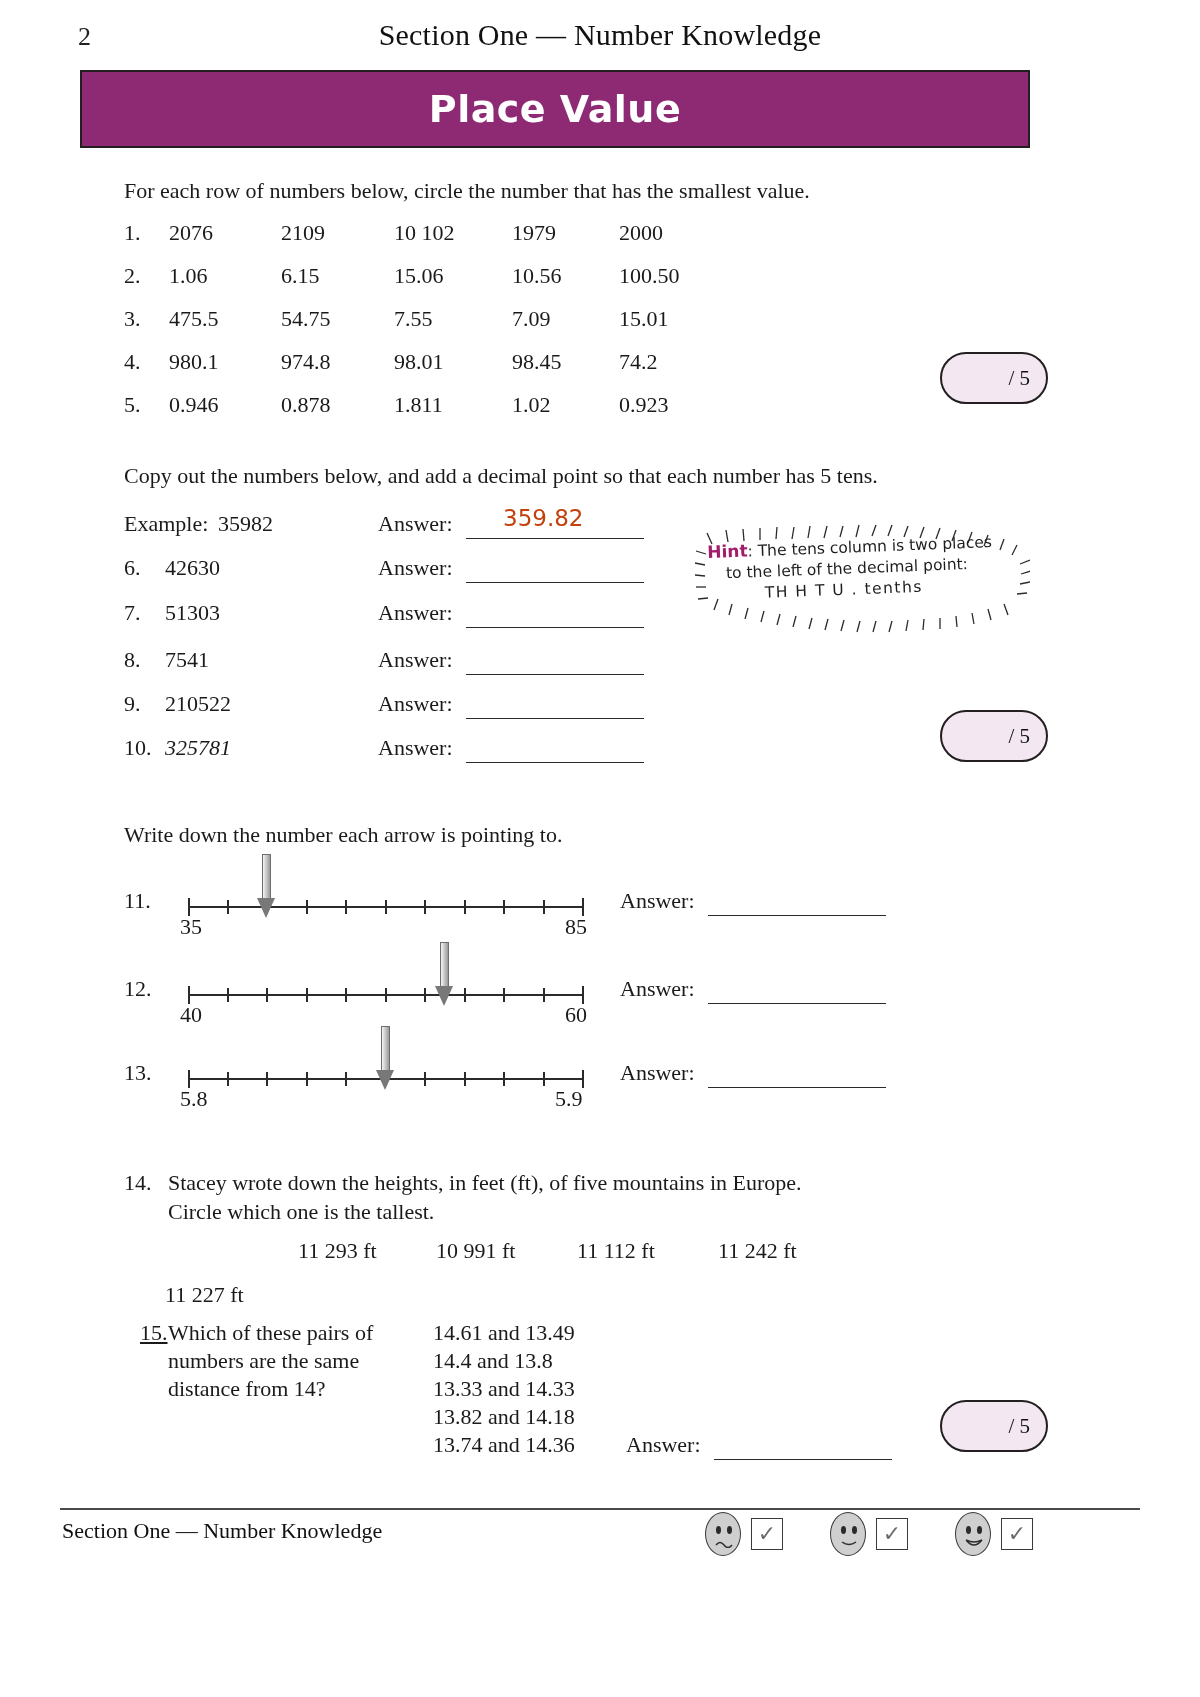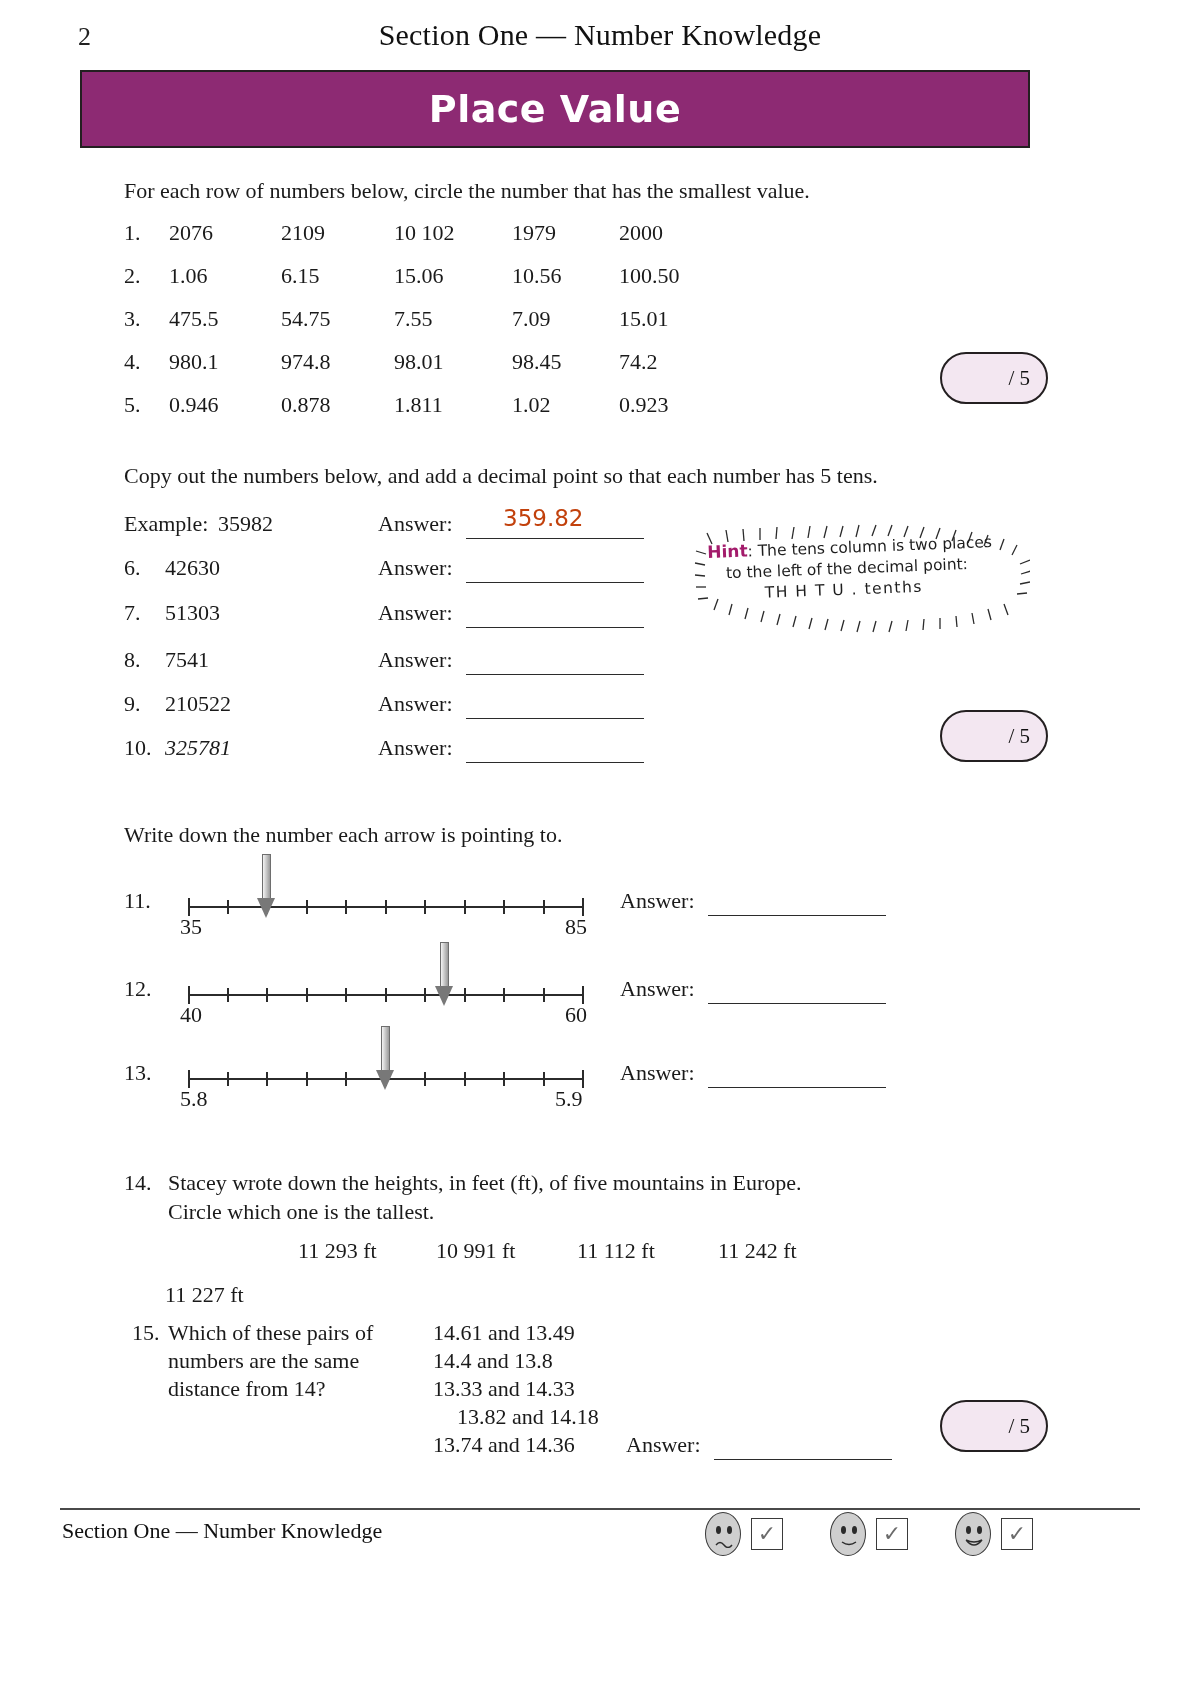--- a/index.html
+++ b/index.html
@@ -351,29 +351,29 @@
 
 <div class="qnum" style="left:124px; top:1170px;">14.</div>
 <div class="instr" style="left:168px; top:1170px;">Stacey wrote down the heights, in feet (ft), of five mountains in Europe.</div>
 <div class="instr" style="left:168px; top:1199px;">Circle which one is the tallest.</div>
 <div class="val" style="left:165px; top:1238px;margin-top:44px;">11 227 ft</div>
 <div class="val" style="left:298px; top:1238px;">11 293 ft</div>
 <div class="val" style="left:436px; top:1238px;">10 991 ft</div>
 <div class="val" style="left:577px; top:1238px;">11 112 ft</div>
 <div class="val" style="left:718px; top:1238px;">11 242 ft</div>
 
-<div class="qnum" style="left:132px; top:1320px;">15.</div>
+<div class="qnum" style="left:140px; top:1320px;text-decoration:underline;">15.</div>
 <div class="instr" style="left:168px; top:1320px;">Which of these pairs of</div>
 <div class="instr" style="left:168px; top:1348px;">numbers are the same</div>
 <div class="instr" style="left:168px; top:1376px;">distance from 14?</div>
 
 <div class="val" style="left:433px; top:1320px;text-align:right;">14.61 and 13.49</div>
 <div class="val" style="left:433px; top:1348px;">14.4 and 13.8</div>
 <div class="val" style="left:433px; top:1376px;">13.33 and 14.33</div>
-<div class="val" style="left:433px; top:1404px;margin-left:24px;">13.82 and 14.18</div>
+<div class="val" style="left:433px; top:1404px;">13.82 and 14.18</div>
 <div class="val" style="left:433px; top:1432px;">13.74 and 14.36</div>
 
 <div class="anslabel" style="left:626px; top:1432px;">Answer:</div>
 <div class="ansline" style="left:714px; top:1459px; width:178px;"></div>
 
 <div class="marks" style="left:940px; top:1400px;">/ 5</div>
 
 <div class="footer-rule"></div>
 <div class="footer-text">Section One — Number Knowledge</div>
 

